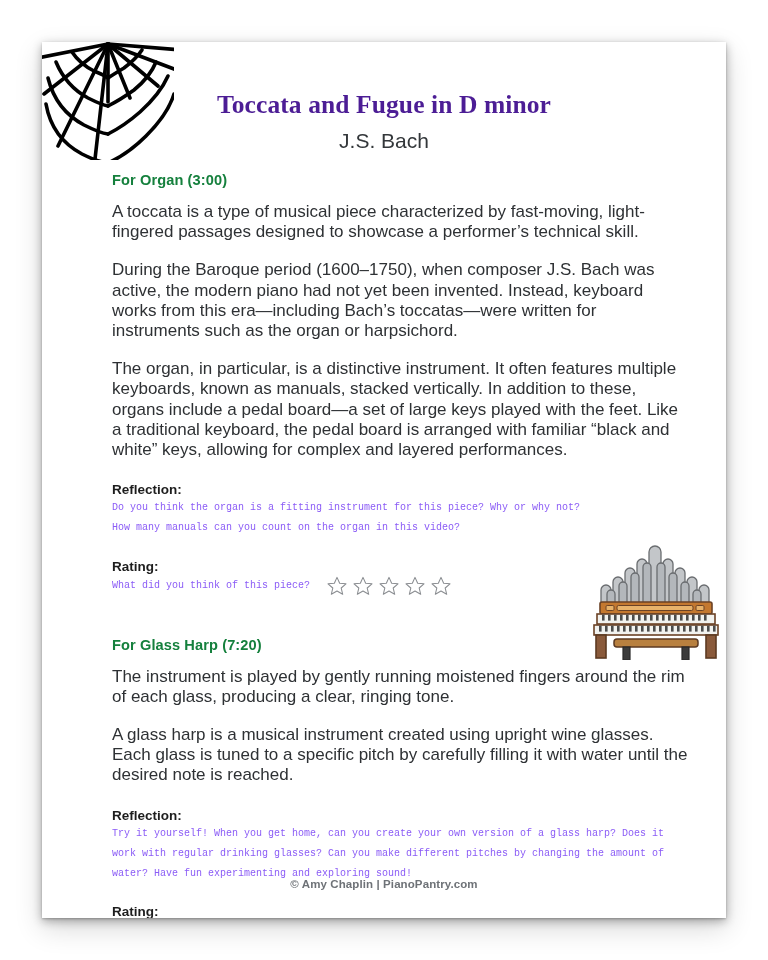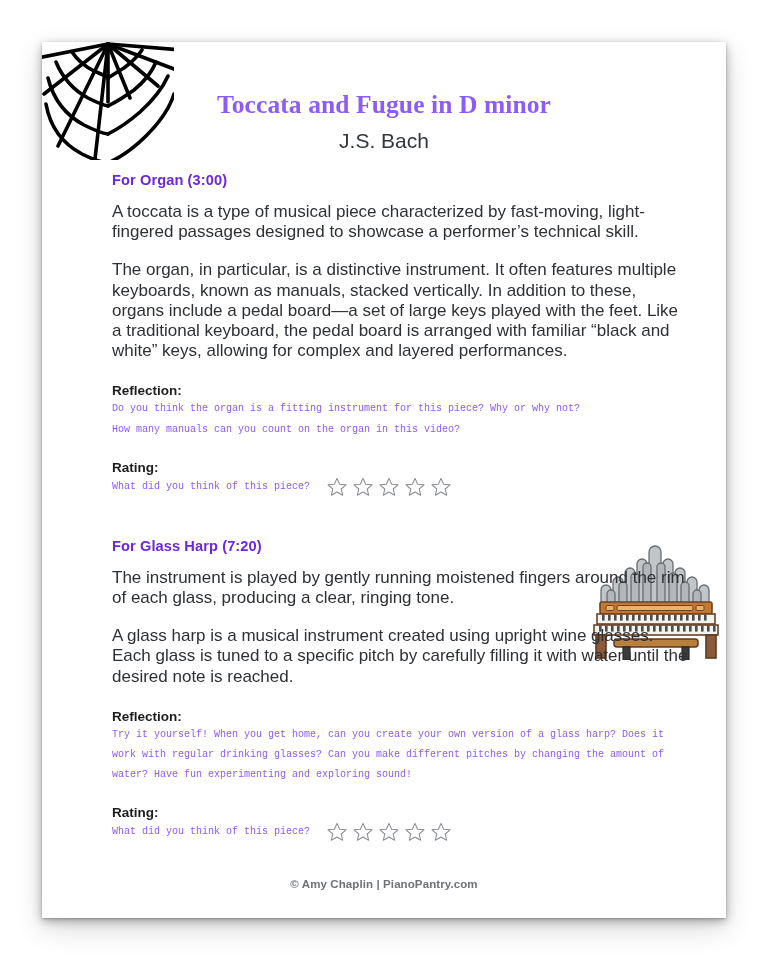--- a/index.html
+++ b/index.html
@@ -44,21 +44,21 @@
     position: absolute;
     left: 0;
     top: 48px;
     width: 684px;
     text-align: center;
   }
   #doc-title {
     font-family: "Liberation Serif", serif;
     font-weight: bold;
     font-size: 25.5px;
-    color: #8b5cf6;
+    color: #4c1d95;
     letter-spacing: 0.1px;
     line-height: 1.2;
   }
   #doc-subtitle {
     font-family: "Liberation Sans", sans-serif;
     font-size: 21px;
     color: #33373a;
     margin-top: 7px;
     line-height: 1.2;
   }
@@ -67,21 +67,21 @@
   #content {
     position: absolute;
     left: 70px;
     top: 130px;
     width: 576px;
   }
 
   .section-heading {
     font-size: 14.6px;
     font-weight: bold;
-    color: #6d28d9;
+    color: #15803d;
     margin: 0 0 14px 0;
     letter-spacing: 0.1px;
   }
   .body-para {
     font-size: 17px;
     line-height: 20.2px;
     color: #2e3134;
     margin: 0 0 18px 0;
   }
   .body-para.tight { margin-bottom: 0; }
@@ -259,20 +259,21 @@
     <rect x="36" y="105" width="7" height="13" fill="#3b3b3b" stroke="#2a2a2a" stroke-width="1.2"></rect>
     <rect x="95" y="105" width="7" height="13" fill="#3b3b3b" stroke="#2a2a2a" stroke-width="1.2"></rect>
   </svg>
 
   <div id="content">
 
     <div>
       <div class="section-heading">For Organ (3:00)</div>
 
       <p class="body-para">A toccata is a type of musical piece characterized by fast-moving, light-fingered passages designed to showcase a performer’s technical skill.</p>
+      <p class="body-para">During the Baroque period (1600–1750), when composer J.S. Bach was active, the modern piano had not yet been invented. Instead, keyboard works from this era—including Bach’s toccatas—were written for instruments such as the organ or harpsichord.</p>
       <p class="body-para">The organ, in particular, is a distinctive instrument. It often features multiple keyboards, known as manuals, stacked vertically. In addition to these, organs include a pedal board—a set of large keys played with the feet. Like a traditional keyboard, the pedal board is arranged with familiar “black and white” keys, allowing for complex and layered performances.</p>
 
       <div class="block-reflection">
         <div class="label-bold">Reflection:</div>
         <p class="q-line">Do you think the organ is a fitting instrument for this piece? Why or why not?</p>
         <p class="q-line">How many manuals can you count on the organ in this video?</p>
       </div>
 
       <div class="block-rating">
         <div class="label-bold">Rating:</div>

